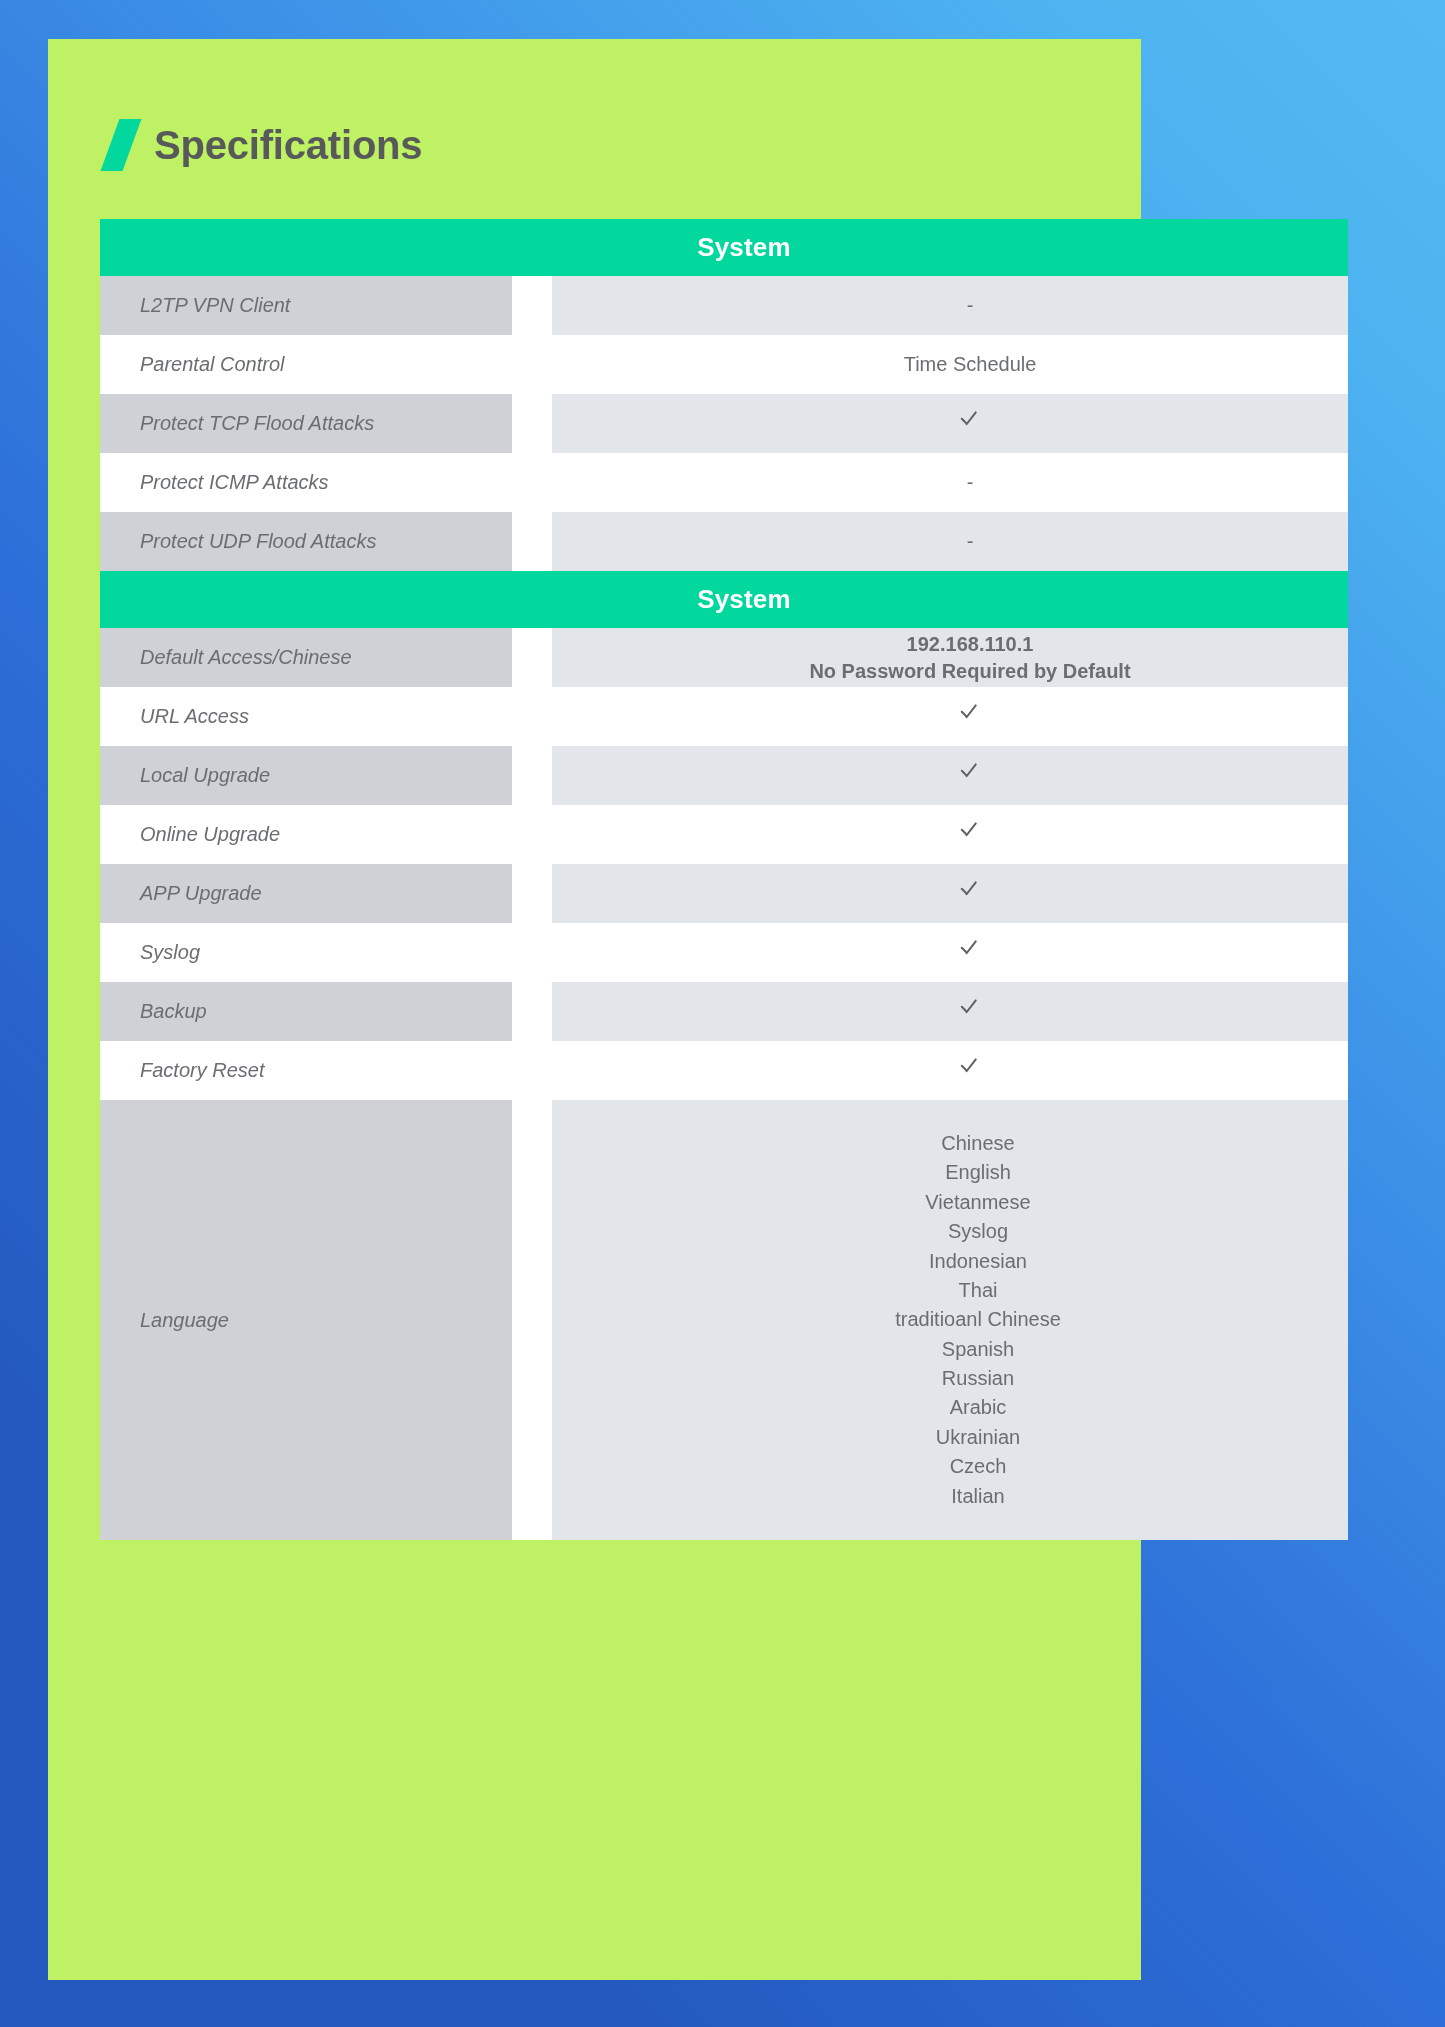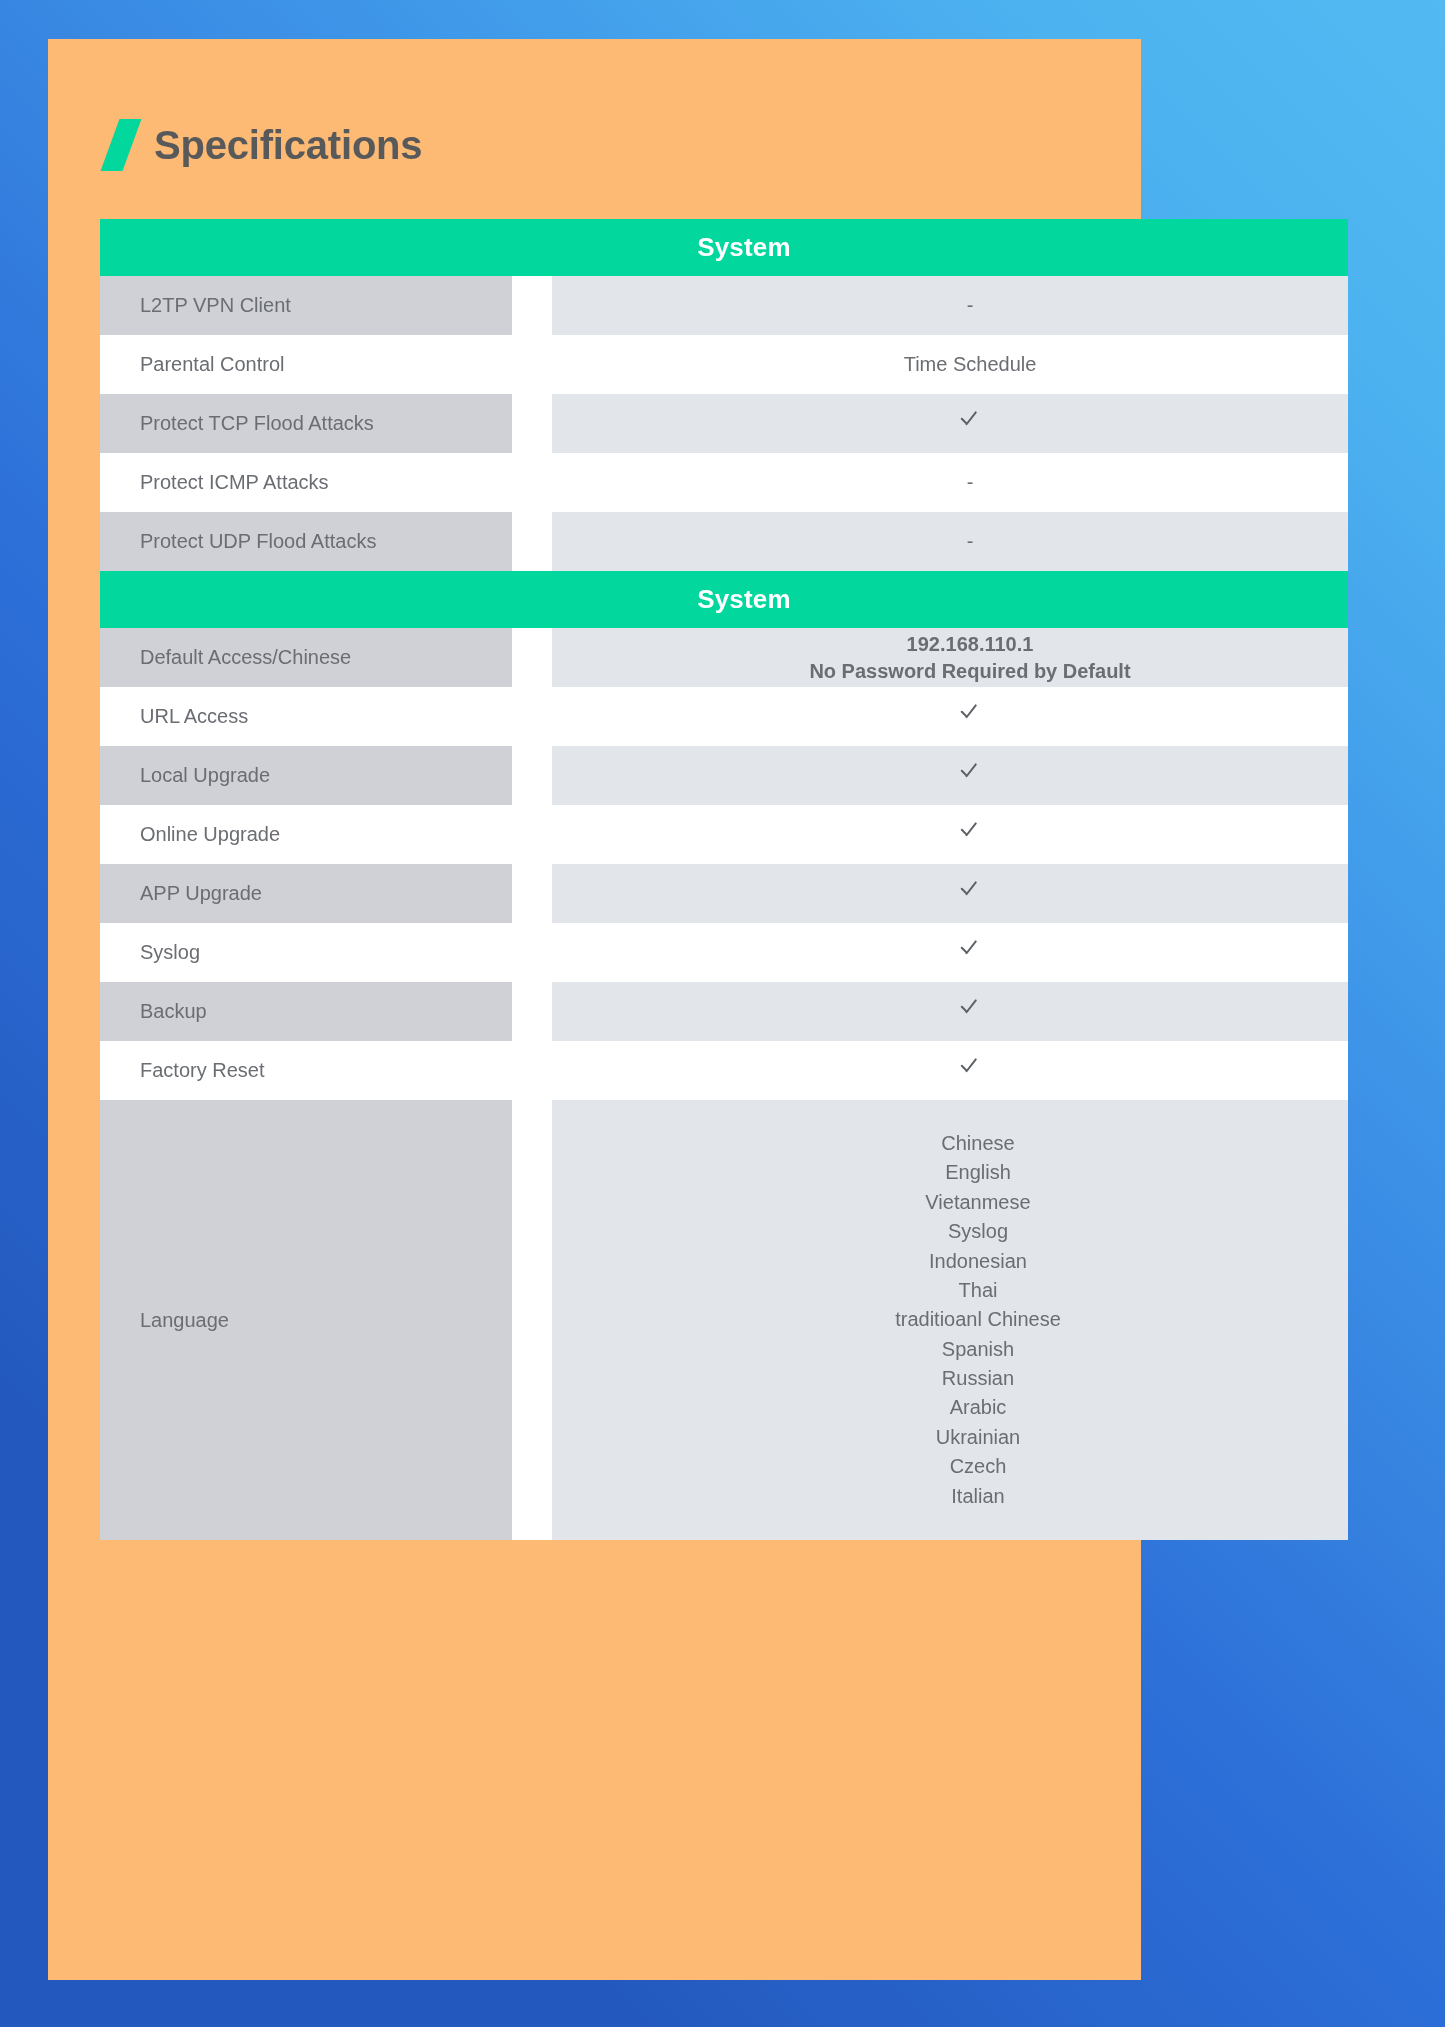--- a/index.html
+++ b/index.html
@@ -6,21 +6,21 @@
   html, body { width:1445px; height:2027px; }
   body {
     font-family:"Liberation Sans", sans-serif;
     background: linear-gradient(45deg, #2359be 0%, #2359be 18%, #2c6ed7 42%, #3e95e8 68%, #4db3f0 88%, #52b9f2 100%);
     overflow:hidden;
   }
   .page {
     position:absolute;
     left:48px; top:39px;
     width:1093px; height:1941px;
-    background:#fdba74;
+    background:#bef264;
   }
   .title-row {
     display:flex; align-items:center;
     margin:80px 0 0 62px;
   }
   .slash {
     width:22px; height:52px;
     background:#02d79e;
     transform: skewX(-20deg);
     margin-right:22px;
@@ -44,20 +44,21 @@
     height:57px;
     padding:0;
     letter-spacing:0.2px;
   }
   .lbl {
     width:412px;
     padding-left:14px;
     font-size:20px;
     color:#6a6d72;
     font-weight:normal;
+    font-style:italic;
   }
   .val {
     font-size:20px;
     color:#6a6d72;
     text-align:center;
     line-height:1.32;
   }
   tr.shaded .lbl { background:#cfd1d6; }
   tr.shaded .val { background:#e2e6ea; }
   tr.plain .lbl, tr.plain .val { background:#ffffff; }

